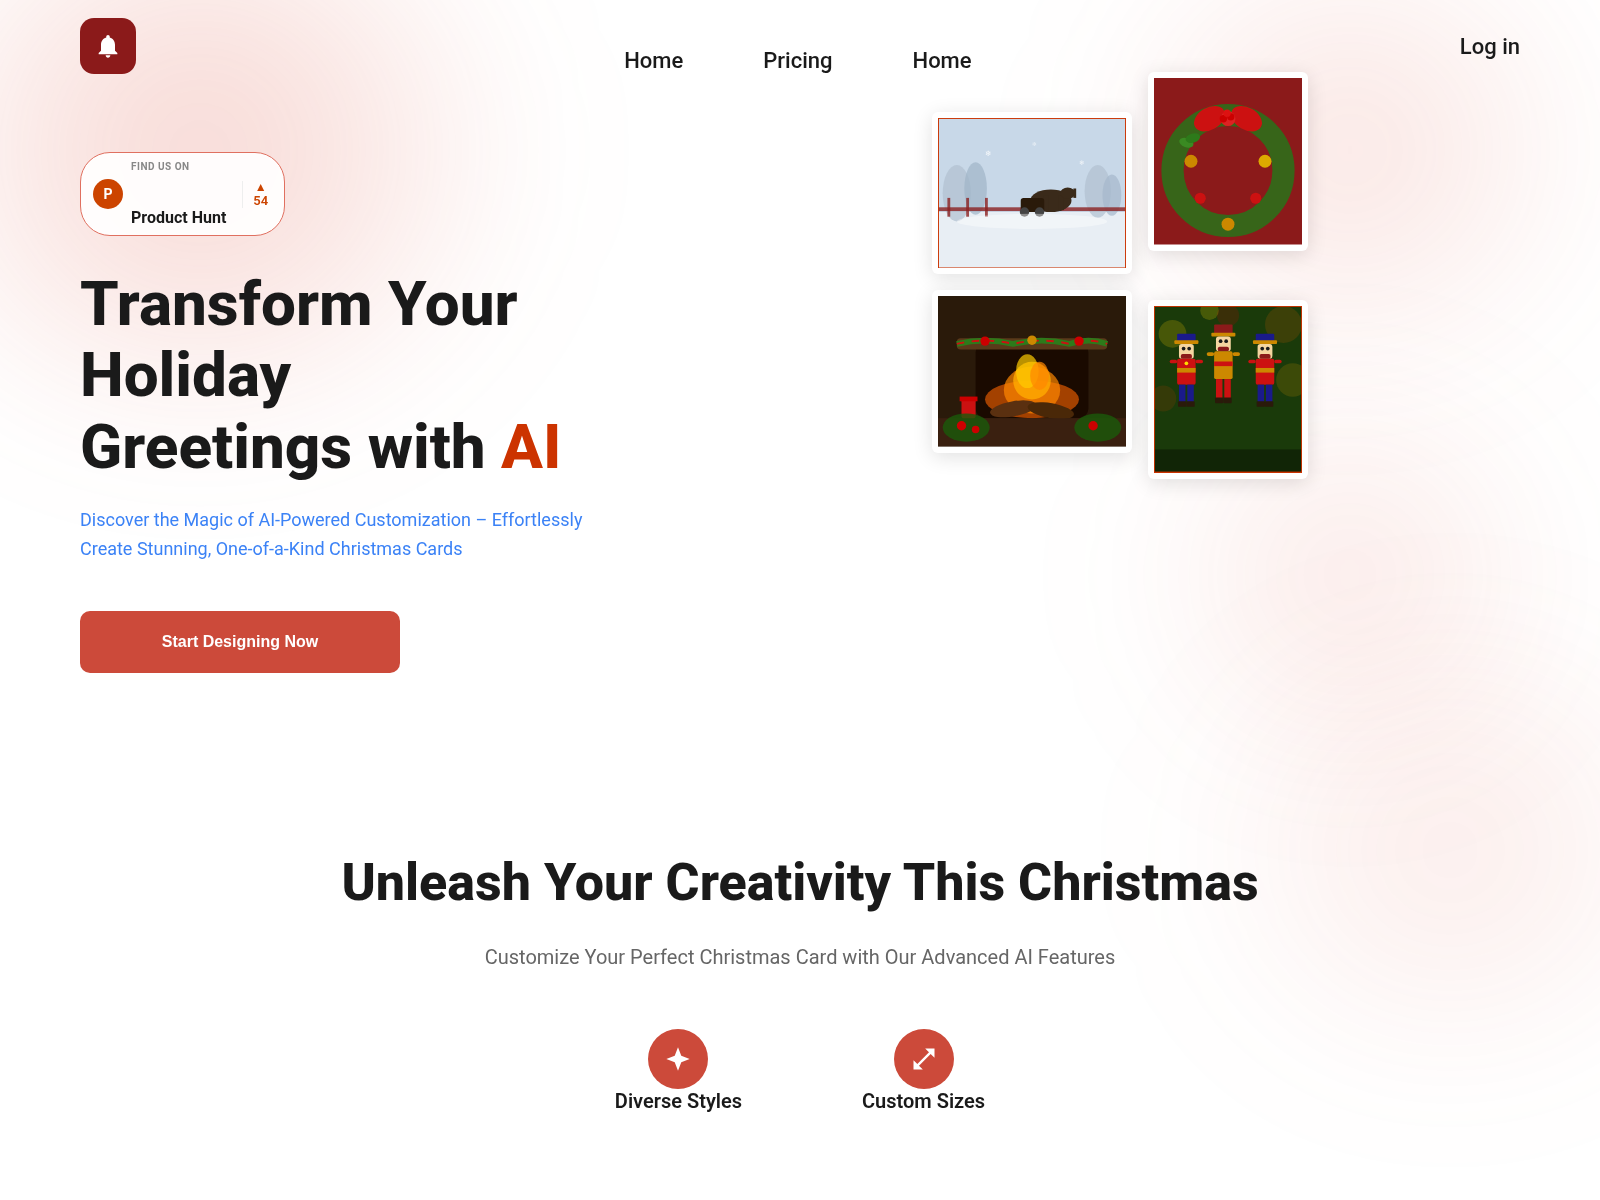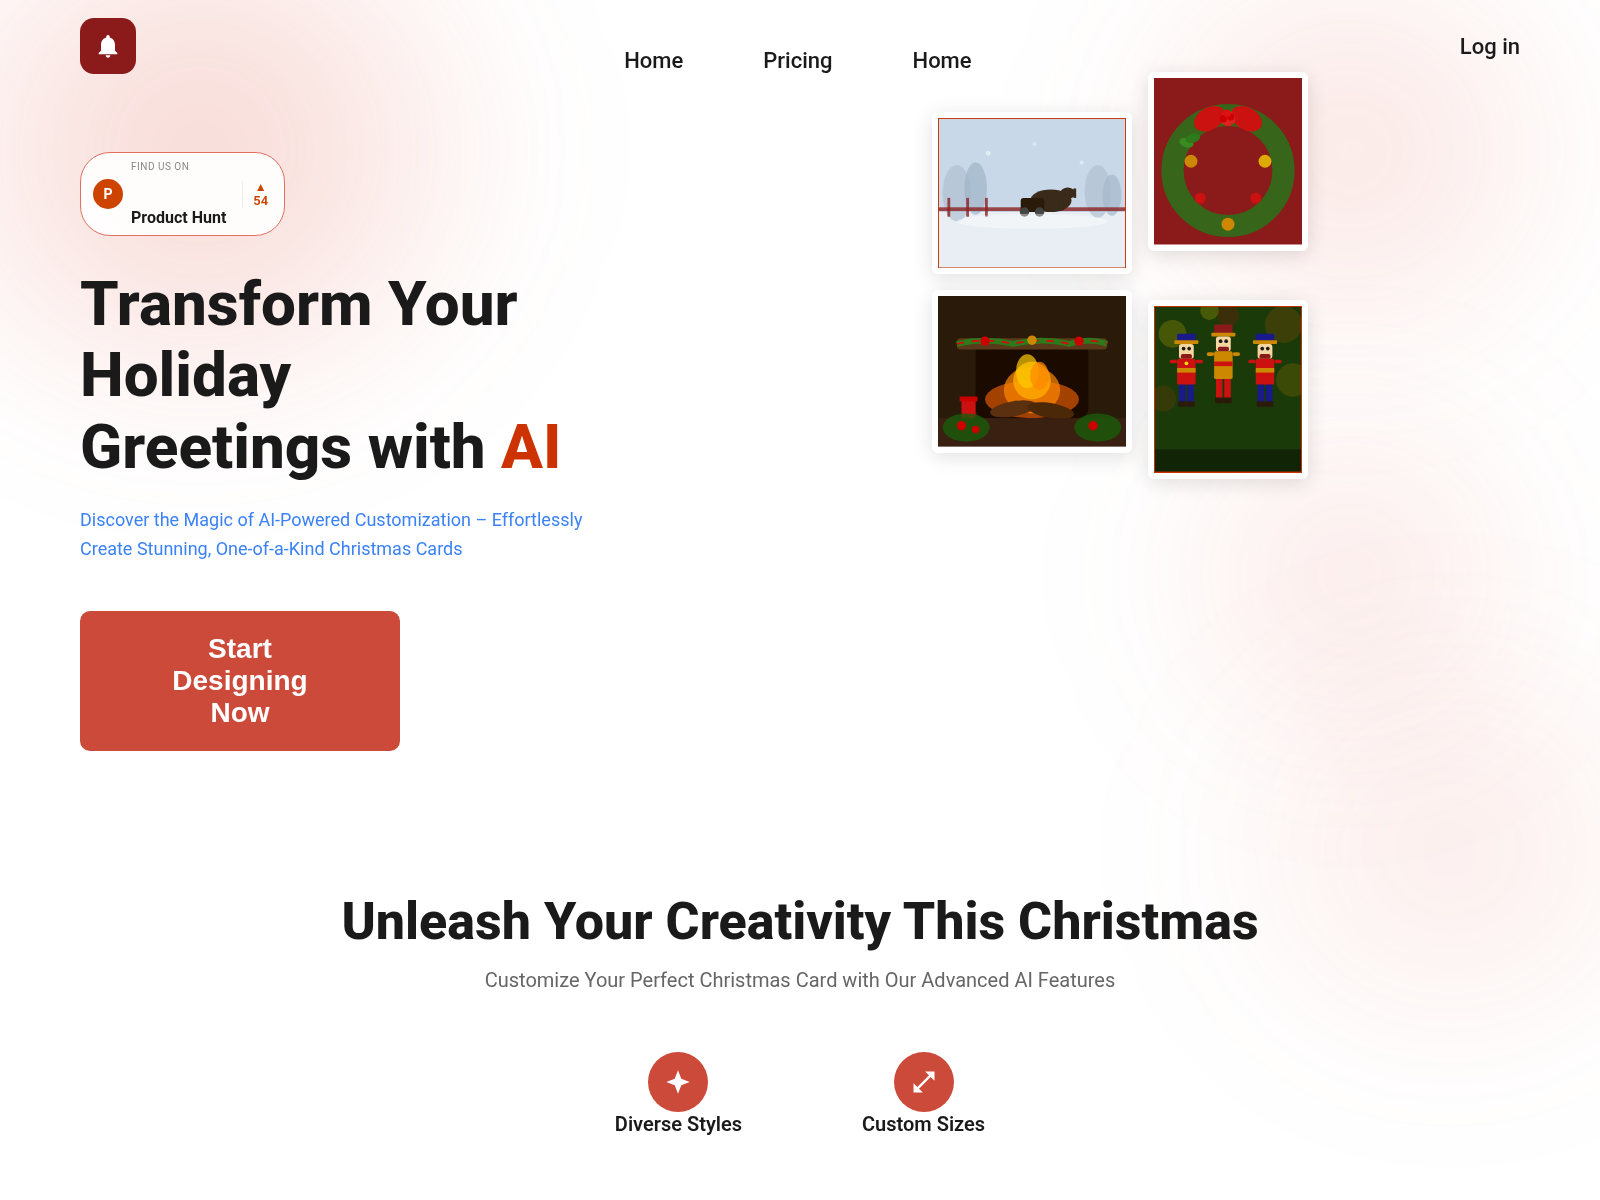--- a/index.html
+++ b/index.html
@@ -121,21 +121,21 @@
     }
     .ph-text-group {
       display: flex;
       flex-direction: column;
     }
     .ph-find {
       font-size: 10px;
       color: #888;
       text-transform: uppercase;
       letter-spacing: 0.5px;
-      font-weight: 400;
+      font-weight: 700;
     }
     .ph-name {
       font-size: 16px;
       font-weight: 700;
       color: #1a1a1a;
       margin-top: 36px;
     }
     .ph-count {
       display: flex;
       flex-direction: column;
@@ -171,21 +171,21 @@
       line-height: 1.6;
       margin-bottom: 48px;
       max-width: 520px;
     }
     .cta-button {
       background: #cc4a3a;
       color: white;
       border: none;
       border-radius: 10px;
       padding: 22px 60px;
-      font-size: 28px;
+      font-size: 16px;
       font-weight: 600;
       cursor: pointer;
       display: inline-block;
       width: 320px;
       text-align: center;
     }
 
     
     .hero-images {
       flex: 1;
@@ -233,21 +233,21 @@
     .section-creativity {
       position: relative;
       z-index: 5;
       text-align: center;
       padding: 80px 80px 60px;
     }
     .section-creativity h2 {
       font-size: 52px;
       font-weight: 800;
       color: #1a1a1a;
-      margin-bottom: 16px;
+      margin-bottom: 32px;
     }
     .section-creativity p {
       font-size: 20px;
       color: #666;
       margin-bottom: 60px;
     }
     .features-row {
       display: flex;
       justify-content: center;
       gap: 120px;

